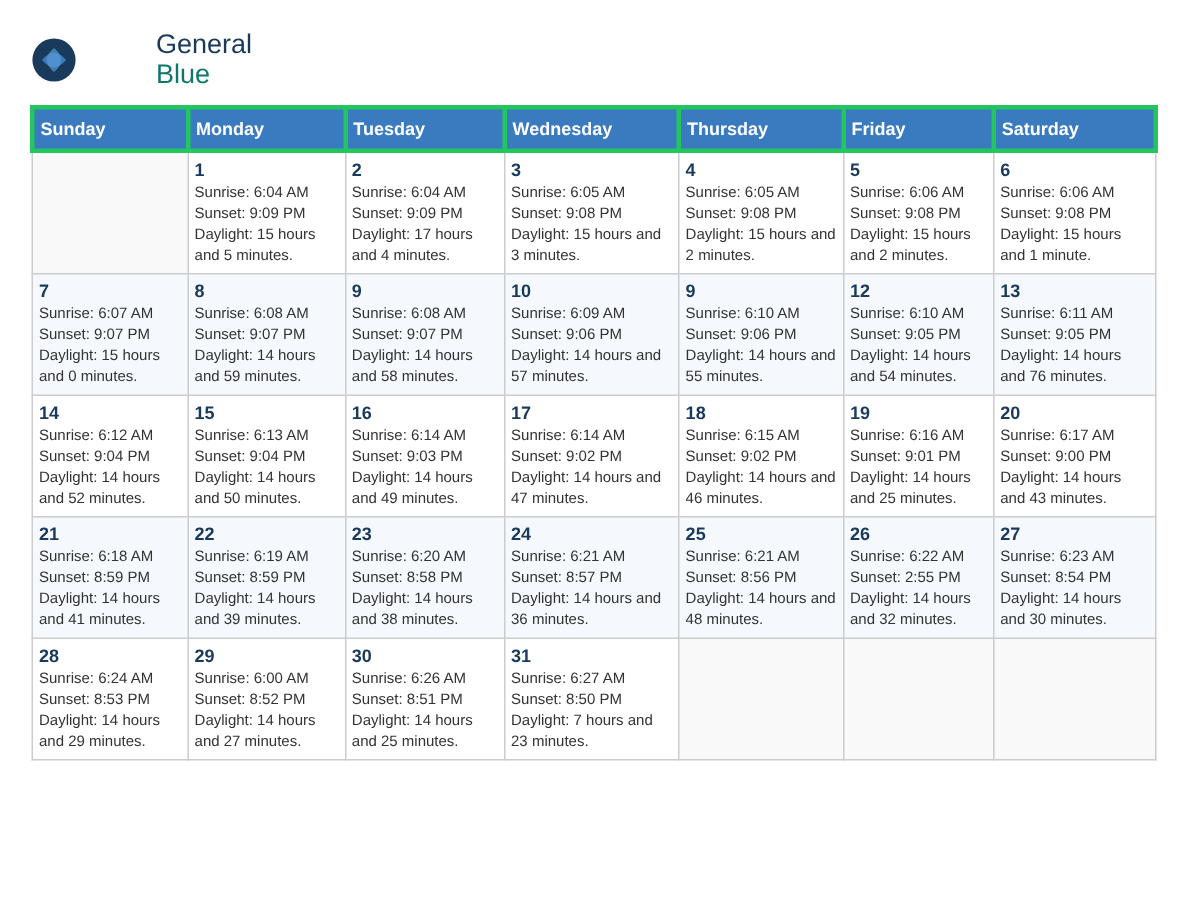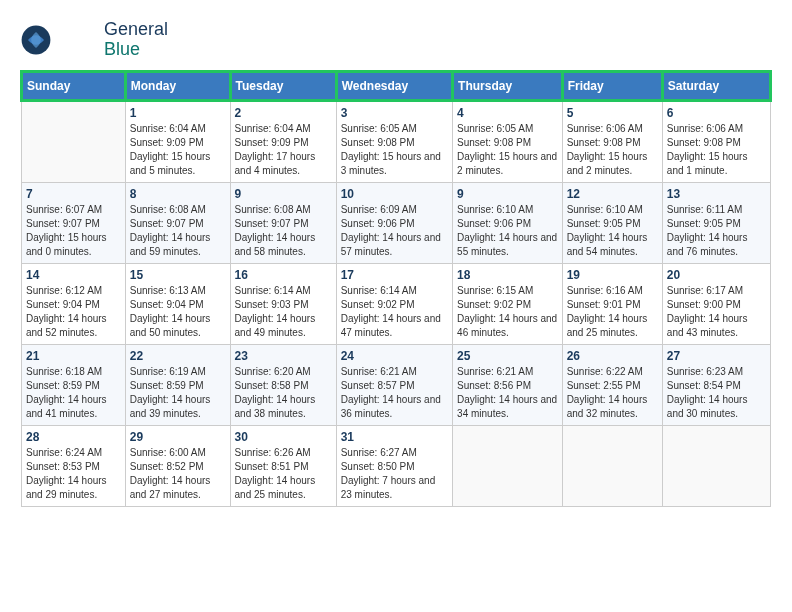--- a/index.html
+++ b/index.html
@@ -316,21 +316,21 @@
           <div>Sunrise: 6:21 AM</div>
           <div>Sunset: 8:57 PM</div>
           <div>Daylight: 14 hours and 36 minutes.</div>
         </div>
         </td>
         <td>
           <span class="day-number">25</span>
         <div class="day-info">
           <div>Sunrise: 6:21 AM</div>
           <div>Sunset: 8:56 PM</div>
-          <div>Daylight: 14 hours and 34 minutes.</div>
+          <div>Daylight: 14 hours and 48 minutes.</div>
         </div>
         </td>
         <td>
           <span class="day-number">26</span>
         <div class="day-info">
           <div>Sunrise: 6:22 AM</div>
           <div>Sunset: 2:55 PM</div>
           <div>Daylight: 14 hours and 32 minutes.</div>
         </div>
         </td>

